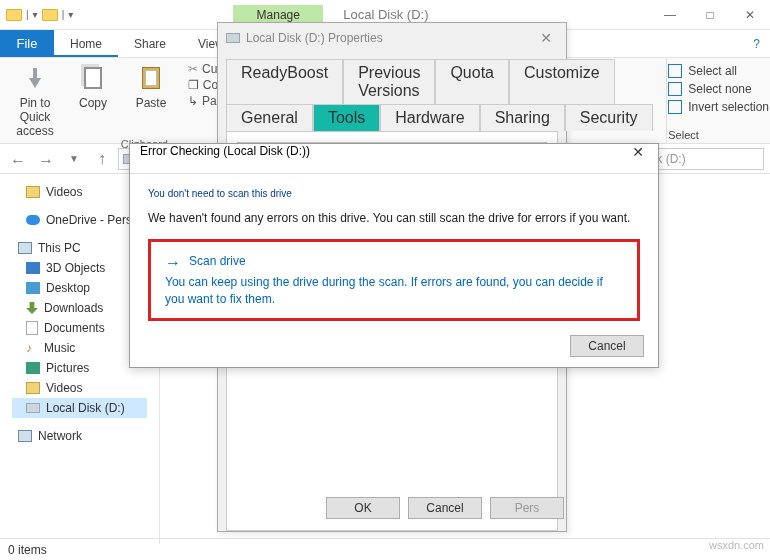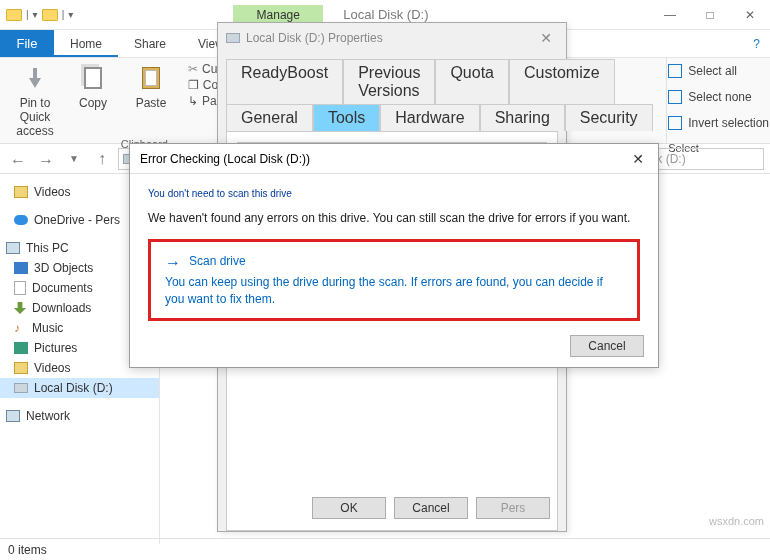--- a/index.html
+++ b/index.html
@@ -30,37 +30,37 @@
     .bigbtn { width: 50px; text-align: center; color: #444; }
     .bigbtn .ico { width: 28px; height: 28px; margin: 2px auto 4px; display: flex; align-items: center; justify-content: center; }
     .pin-shape { width: 20px; height: 20px; background: #9aa0a7; clip-path: polygon(40% 0,60% 0,60% 50%,80% 50%,50% 100%,20% 50%,40% 50%); }
     .copy-shape { width: 18px; height: 22px; border: 2px solid #8f8f8f; background: #fff; box-shadow: -3px -3px 0 #ddd; }
     .paste-shape { width: 18px; height: 22px; background: #d9b25a; border: 1px solid #9b7a2e; position: relative; }
     .paste-shape::after { content: ""; position: absolute; top: 2px; left: 2px; right: 2px; bottom: 2px; background: #fff; border: 1px solid #bbb; }
     .glabel { text-align: center; color: #666; margin-top: auto; font-size: 11px; }
     .small-list { display: flex; flex-direction: column; gap: 2px; padding-left: 4px; }
     .small-list div { color: #555; font-size: 11px; display: flex; align-items: center; gap: 4px; }
 
-    .select-group { margin-left: auto; border-left: 1px solid #e1e1e1; padding: 6px 1px 2px; display: flex; flex-direction: column; gap: 12px; }
+    .select-group { margin-left: auto; border-left: 1px solid #e1e1e1; padding: 6px 1px 2px; display: flex; flex-direction: column; gap: 4px; }
     .select-group div { color: #444; display: flex; align-items: center; gap: 6px; }
     .sel-ico { width: 14px; height: 14px; border: 1px solid #1979ca; }
 
     .openedit-group { padding: 6px 12px 2px; border-left: 1px solid #e1e1e1; display: flex; flex-direction: column; gap: 4px; }
     .openedit-group div { color: #444; display: flex; align-items: center; gap: 6px; }
 
     
     .addrbar { height: 30px; display: flex; align-items: center; padding: 0 6px; gap: 4px; border-bottom: 1px solid #e1e1e1; }
     .navarrow { width: 24px; text-align: center; color: #777; font-size: 16px; }
     .addrbox { flex: 1; height: 22px; border: 1px solid #ccc; display: flex; align-items: center; padding-left: 4px; gap: 4px; }
     .drive-ico { width: 16px; height: 10px; background: #cdd6dd; border: 1px solid #9aa7b3; }
     .searchbox { width: 130px; height: 22px; border: 1px solid #ccc; display: flex; align-items: center; padding-left: 4px; color: #999; gap: 3px; }
 
     
     .split { display: flex; height: 370px; }
-    .navpane { width: 160px; border-right: 1px solid #e5e5e5; padding: 8px 0; overflow: hidden; }
+    .navpane { width: 160px; border-right: 1px solid #e5e5e5; padding: 8px 12px; overflow: hidden; }
     .tree-item { display: flex; align-items: center; gap: 6px; padding: 3px 4px 3px 14px; color: #333; font-size: 12px; }
     .tree-item.sel { background: #cde8ff; }
     .tree-item.spacer { height: 8px; }
     .i-vid { width: 14px; height: 12px; background: #f0d47a; border: 1px solid #c6a23a; position: relative; }
     .i-vid::before, .i-vid::after { content: ""; position: absolute; top: 1px; width: 2px; background: #8a6; }
     .i-onedrive { width: 14px; height: 10px; background: #2f8de4; border-radius: 5px; }
     .i-pc { width: 14px; height: 12px; background: #cfe0eb; border: 1px solid #6a8aa0; }
     .i-3d { width: 14px; height: 12px; background: #3a7cc8; }
     .i-desk { width: 14px; height: 12px; background: #4a9bd1; }
     .i-doc { width: 12px; height: 14px; background: #fff; border: 1px solid #aaa; }
@@ -74,41 +74,41 @@
     
     .status { position: absolute; bottom: 0; left: 0; right: 0; height: 22px; border-top: 1px solid #e1e1e1; line-height: 22px; padding-left: 8px; color: #333; }
 
     
     .props { position: absolute; left: 217px; top: 22px; width: 350px; height: 510px; background: #f0f0f0; border: 1px solid #aaa; box-shadow: 2px 2px 6px rgba(0,0,0,.1); }
     .props .dlgtitle { height: 30px; display: flex; align-items: center; padding-left: 8px; color: #888; border-bottom: 1px solid transparent; }
     .props .dlgtitle .x { margin-left: auto; width: 40px; text-align: center; color: #888; font-size: 14px; }
     .props .tabs { padding: 6px 8px 0; }
     .props .tabrow { display: flex; gap: 0; }
     .tabcell { padding: 4px 14px; border: 1px solid #ccc; border-bottom: none; background: #f0f0f0; font-size: 16px; color: #333; }
-    .tabcell.active { background: #7dd3fc; }
+    .tabcell.active { background: #14b8a6; }
     .props .tabbody { margin: 0 8px; border: 1px solid #ccc; background: #fff; height: 400px; padding: 10px; }
     .groupbox { border: 1px solid #ccc; padding: 6px 8px; color: #333; }
-    .props .btnrow { position: absolute; bottom: 12px; right: 16px; display: flex; gap: 8px; }
+    .props .btnrow { position: absolute; bottom: 12px; right: 2px; display: flex; gap: 8px; }
     .btn { width: 74px; height: 22px; border: 1px solid #adadad; background: #e1e1e1; text-align: center; line-height: 20px; color: #333; }
     .btn.disabled { color: #999; }
 
     
     .errdlg { position: absolute; left: 129px; top: 143px; width: 530px; height: 225px; background: #fff; border: 1px solid #9a9a9a; box-shadow: 0 2px 10px rgba(0,0,0,.2); }
-    .errdlg .dt { height: 30px; display: flex; align-items: center; padding-left: 10px; border-bottom: 1px solid #e1e1e1; }
+    .errdlg .dt { height: 30px; display: flex; padding-left: 10px; border-bottom: 1px solid #e1e1e1; }
     .errdlg .dt .x { margin-left: auto; width: 40px; text-align: center; font-size: 14px; color: #333; }
     .errdlg .body { padding: 14px 18px; }
     .blue-head { color: #003a9b; font-size: 10px; margin-bottom: 12px; }
     .msg { color: #222; margin-bottom: 14px; }
     .scanbox { border: 3px solid #d22; padding: 10px 14px; }
     .scan-link { color: #0067c0; font-size: 14px; display: flex; align-items: center; gap: 8px; margin-bottom: 4px; }
     .scan-arrow { color: #0067c0; font-size: 16px; }
     .scan-desc { color: #0067c0; font-size: 12px; line-height: 1.4; }
     .errdlg .foot { position: absolute; bottom: 10px; right: 14px; }
 
-    .watermark { position: absolute; right: 6px; bottom: 33px; color: #bbb; font-size: 11px; }
+    .watermark { position: absolute; right: 6px; bottom: 9px; color: #bbb; font-size: 11px; }
   </style>
 </head>
 <body>
 
 <div class="titlebar">
   <div class="qat">
     <div class="folder-ico"></div>
     <span class="down-chev">|</span>
     <span class="down-chev">▾</span>
     <div class="folder-ico"></div>
@@ -235,26 +235,30 @@
     <div class="tree-item spacer"></div>
     <div class="tree-item" style="padding-left:6px">
         <span class="i-pc"></span>
         <span>This PC</span>
       </div>
     <div class="tree-item">
         <span class="i-3d"></span>
         <span>3D Objects</span>
       </div>
     <div class="tree-item">
+        <span class="i-desk"></span>
+        <span>Desktop</span>
+      </div>
+    <div class="tree-item">
+        <span class="i-down"></span>
+        <span>Downloads</span>
+      </div>
+    <div class="tree-item">
         <span class="i-doc"></span>
         <span>Documents</span>
-      </div>
-    <div class="tree-item">
-        <span class="i-down"></span>
-        <span>Downloads</span>
       </div>
     <div class="tree-item">
         <span class="i-music">♪</span>
         <span>Music</span>
       </div>
     <div class="tree-item">
         <span class="i-pic"></span>
         <span>Pictures</span>
       </div>
     <div class="tree-item">

